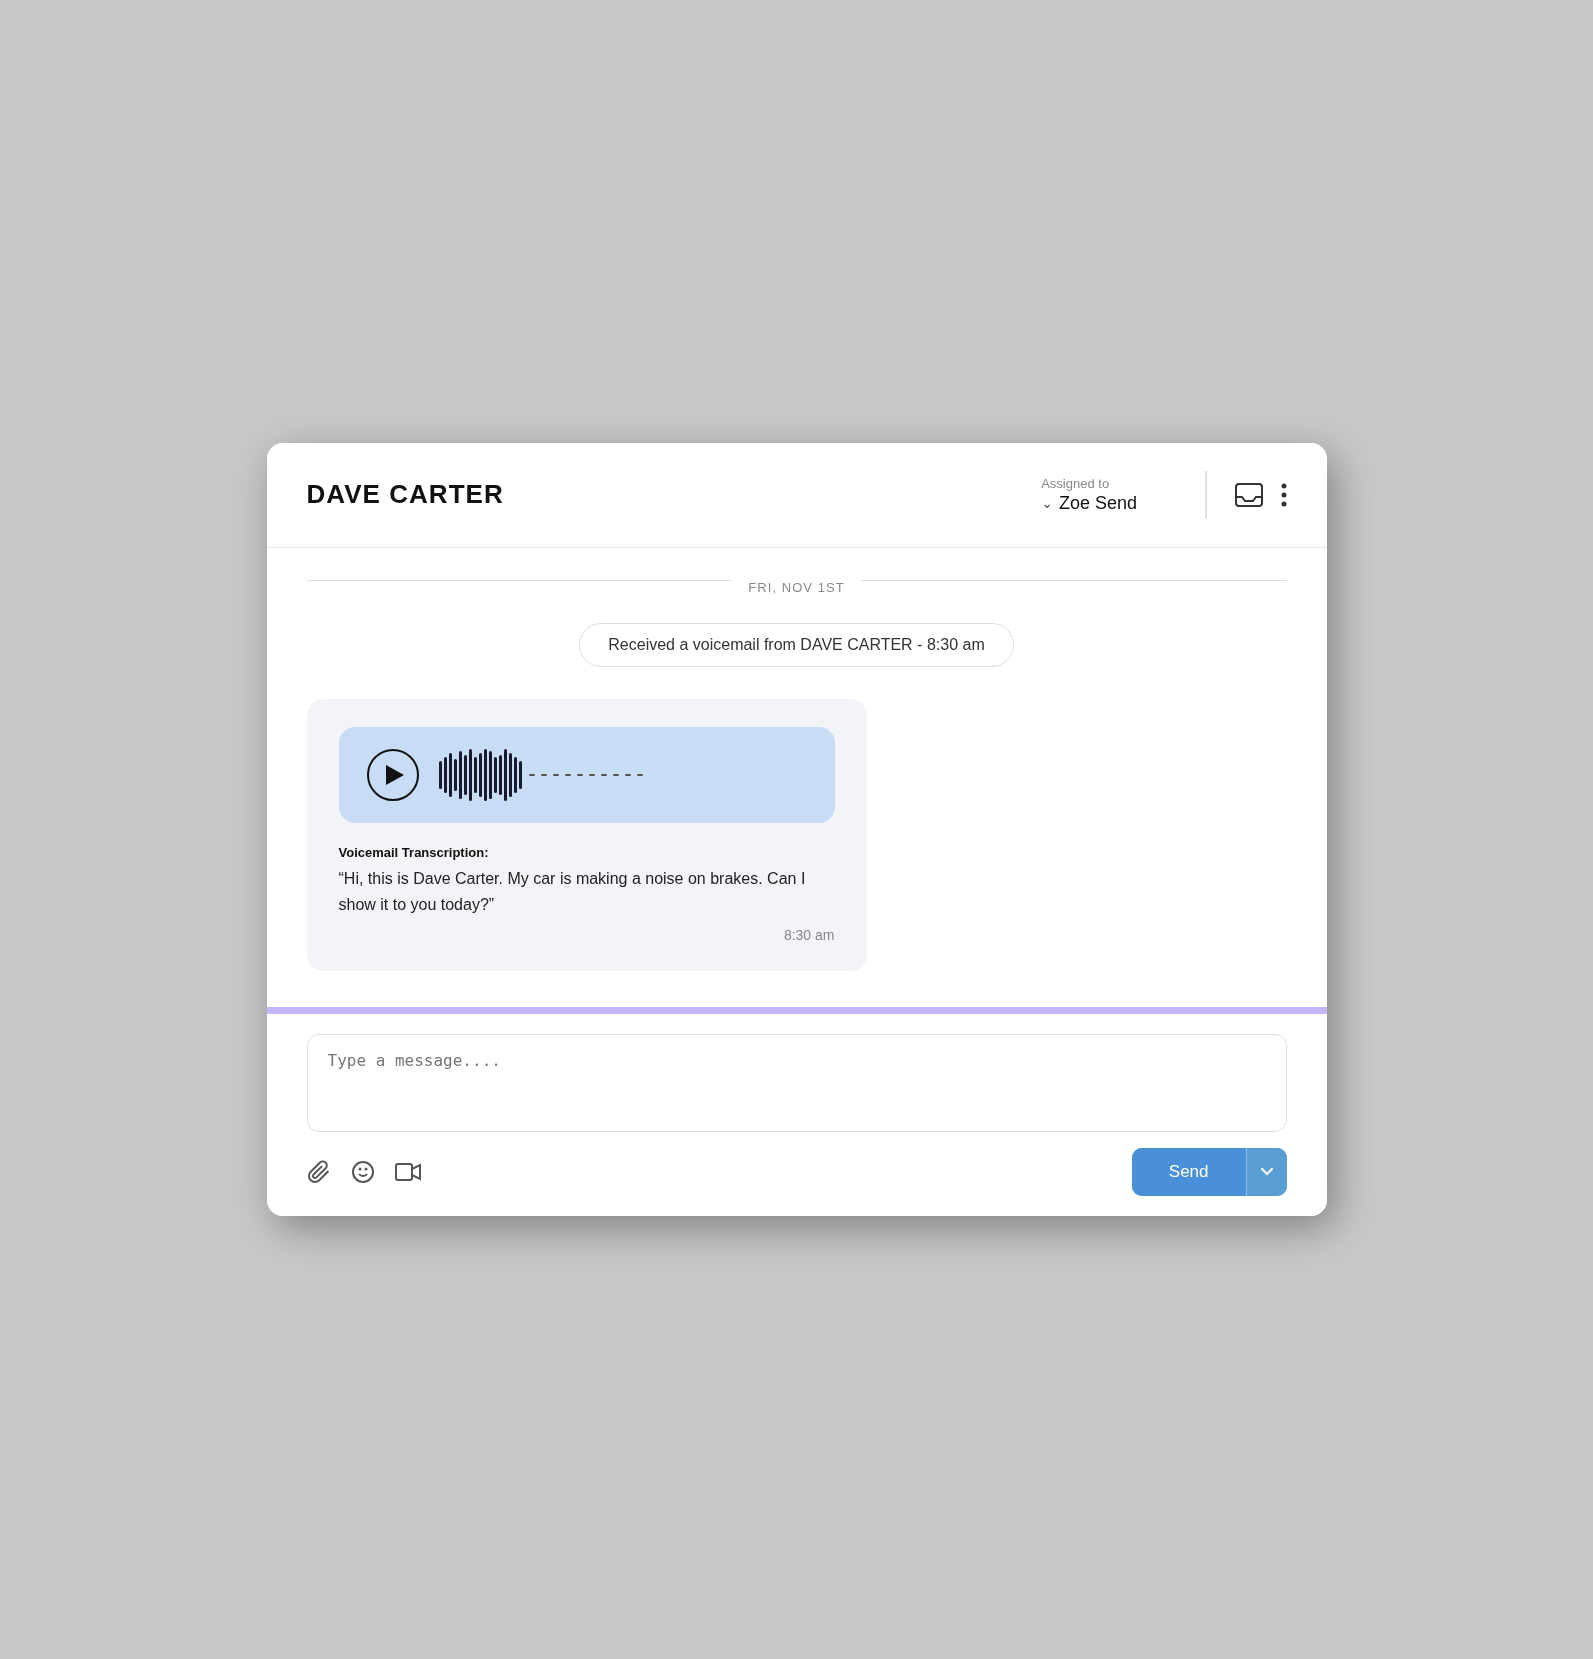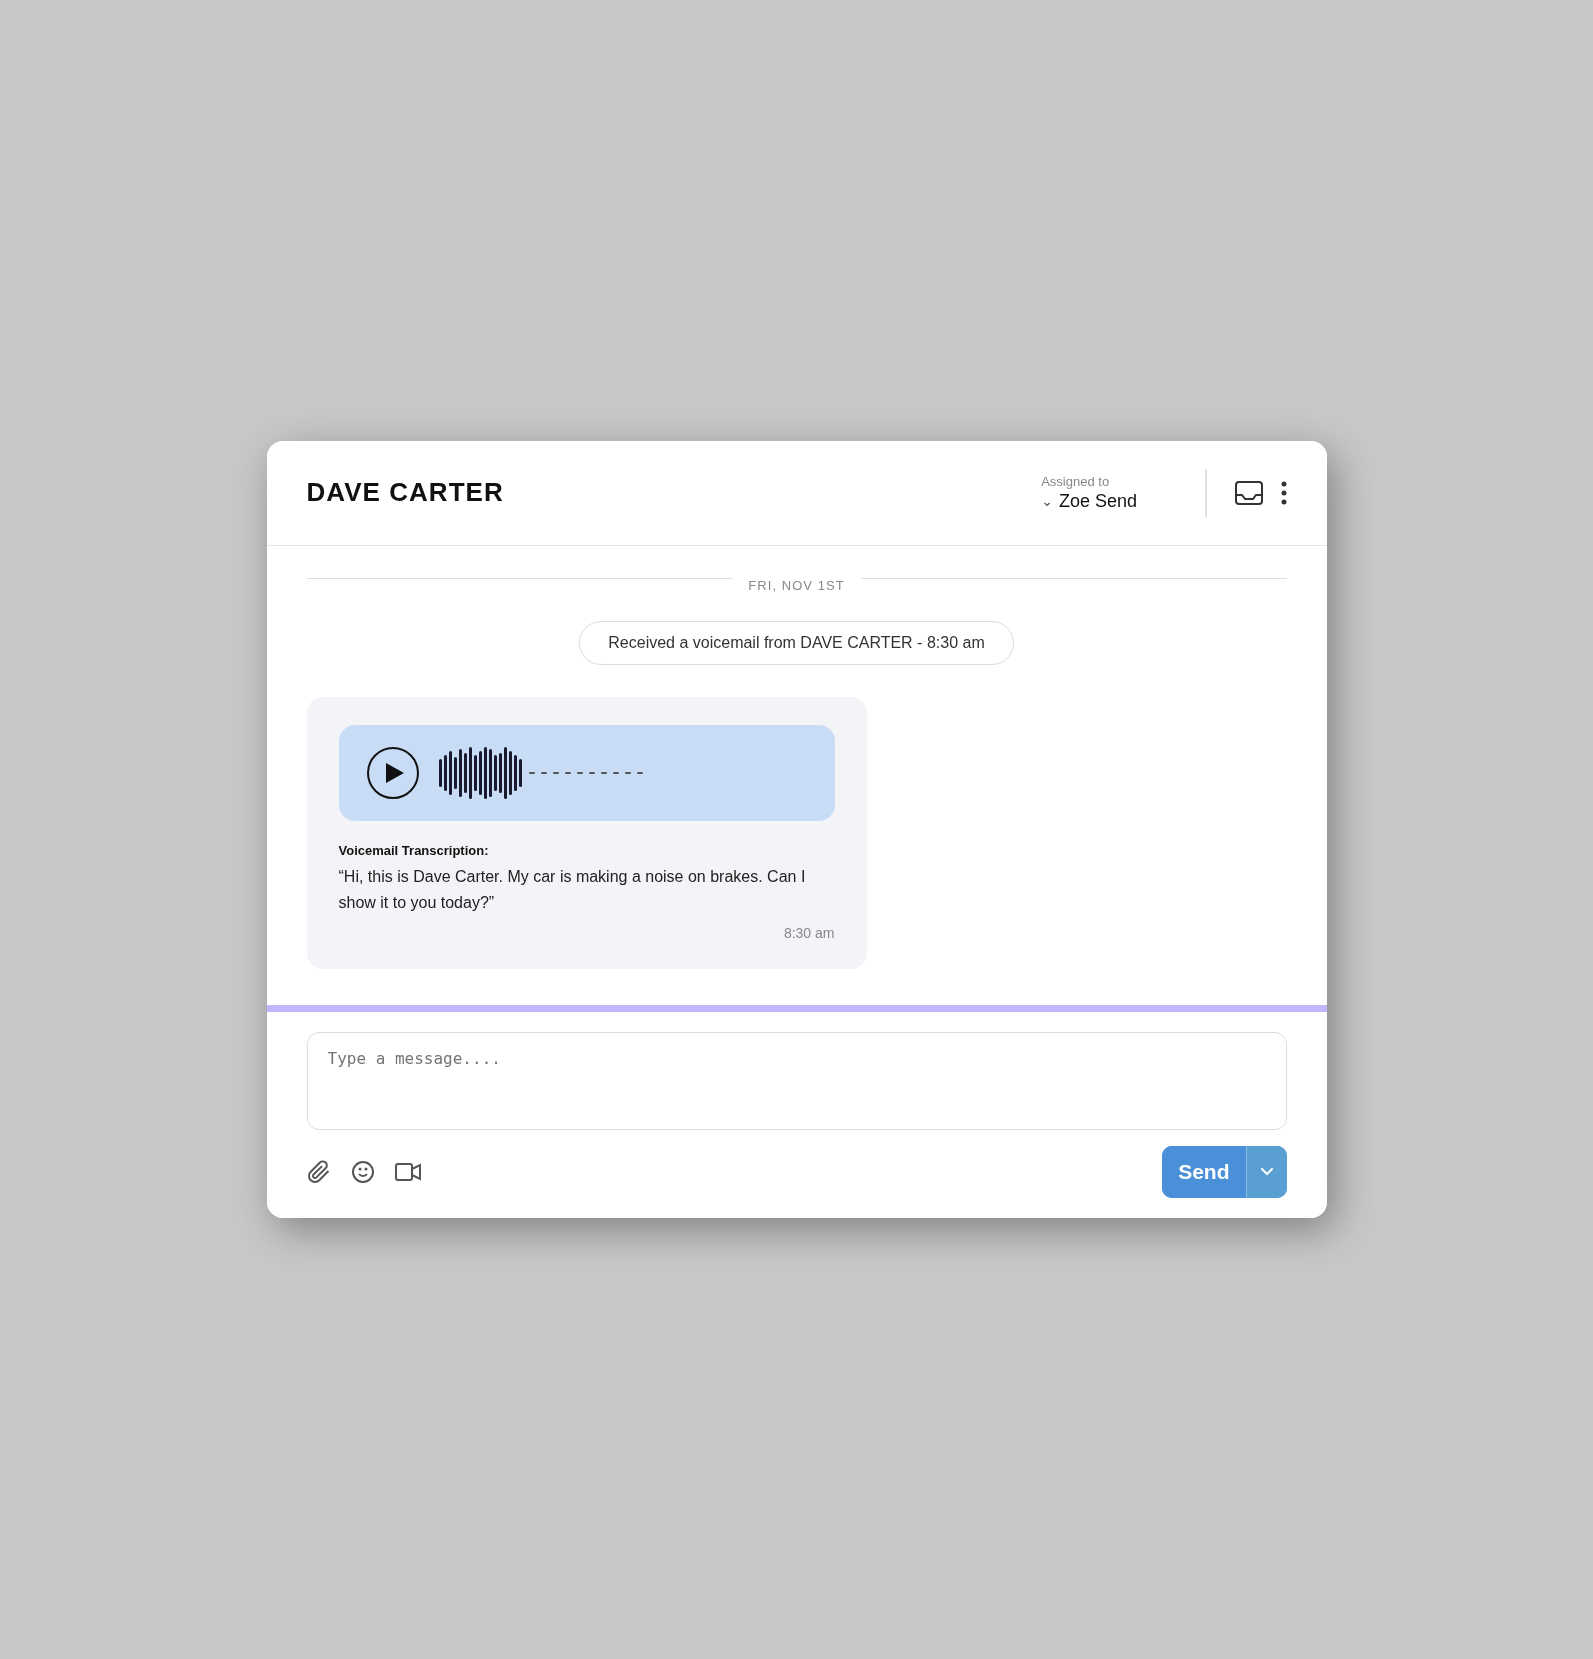--- a/index.html
+++ b/index.html
@@ -268,23 +268,23 @@
       align-items: stretch;
       background: #4a90d9;
       border-radius: 10px;
       overflow: hidden;
     }
 
     .send-btn {
       background: #4a90d9;
       color: #fff;
       border: none;
-      padding: 14px 16px;
-      font-size: 21px;
-      font-weight: 700;
+      padding: 14px 37px;
+      font-size: 17px;
+      font-weight: 400;
       cursor: pointer;
     }
 
     .send-chevron-btn {
       background: #5a9fd4;
       color: #fff;
       border: none;
       border-left: 1px solid rgba(255,255,255,0.3);
       padding: 14px 14px;
       cursor: pointer;

